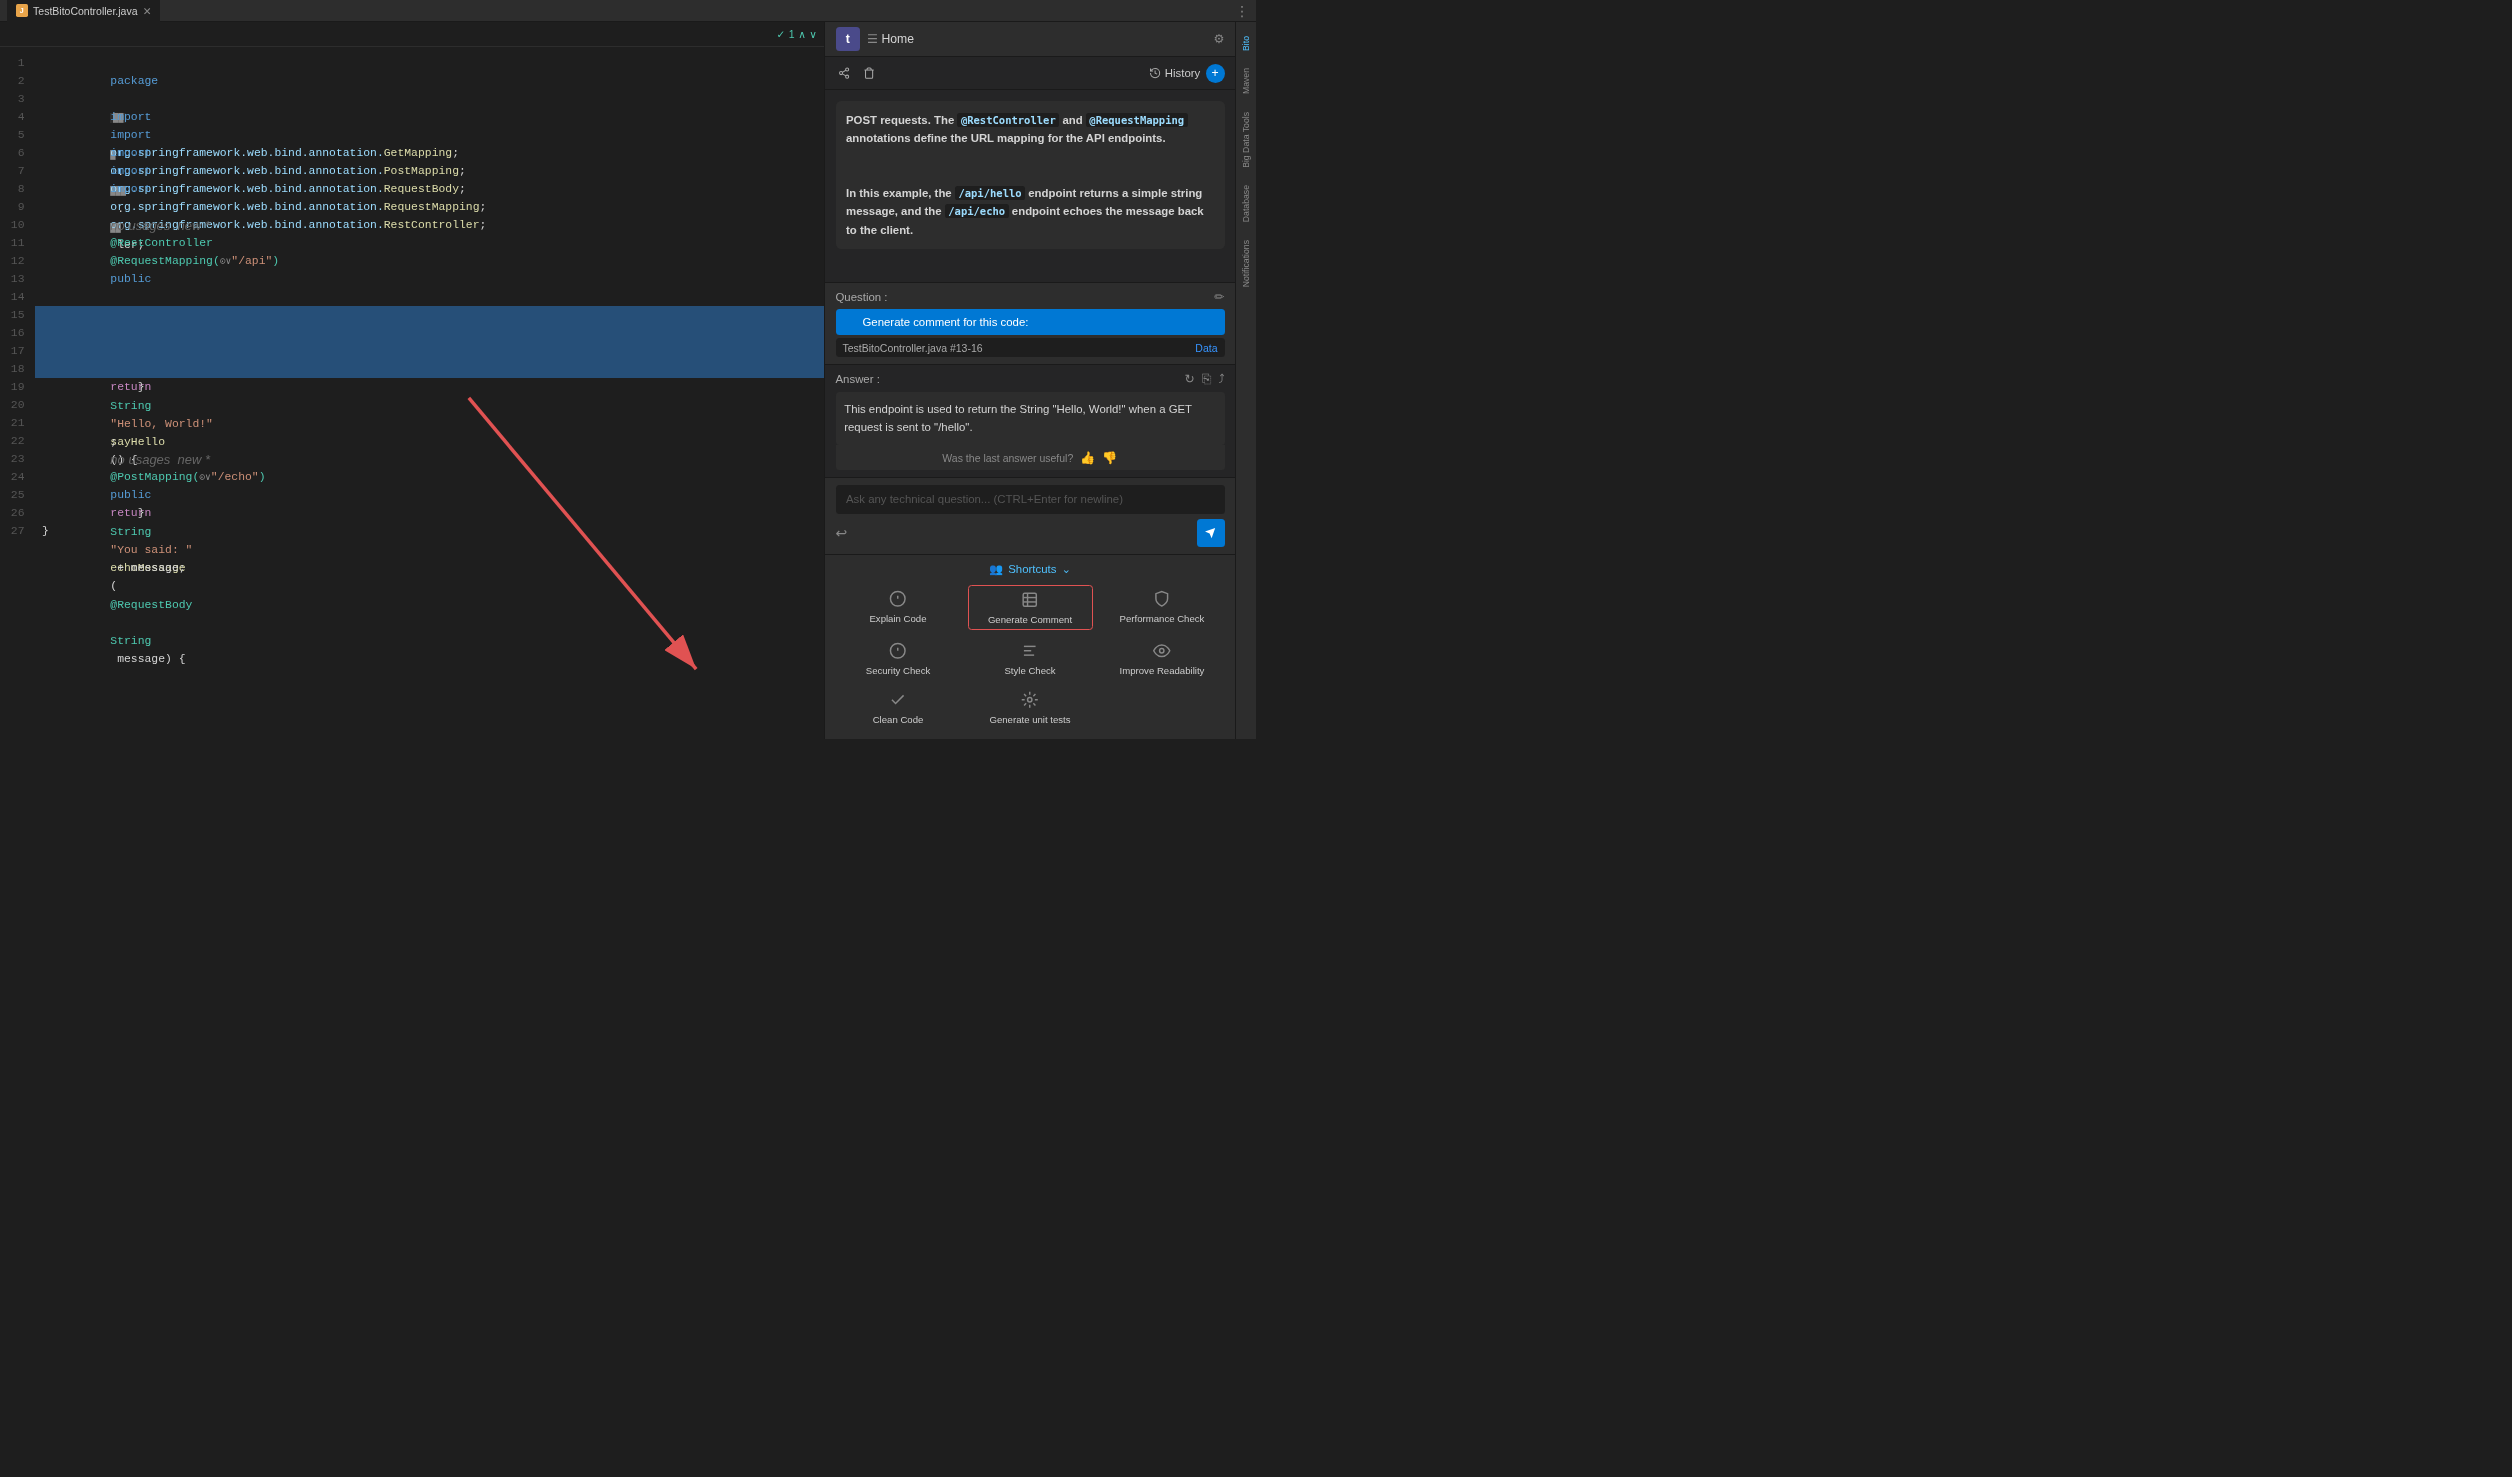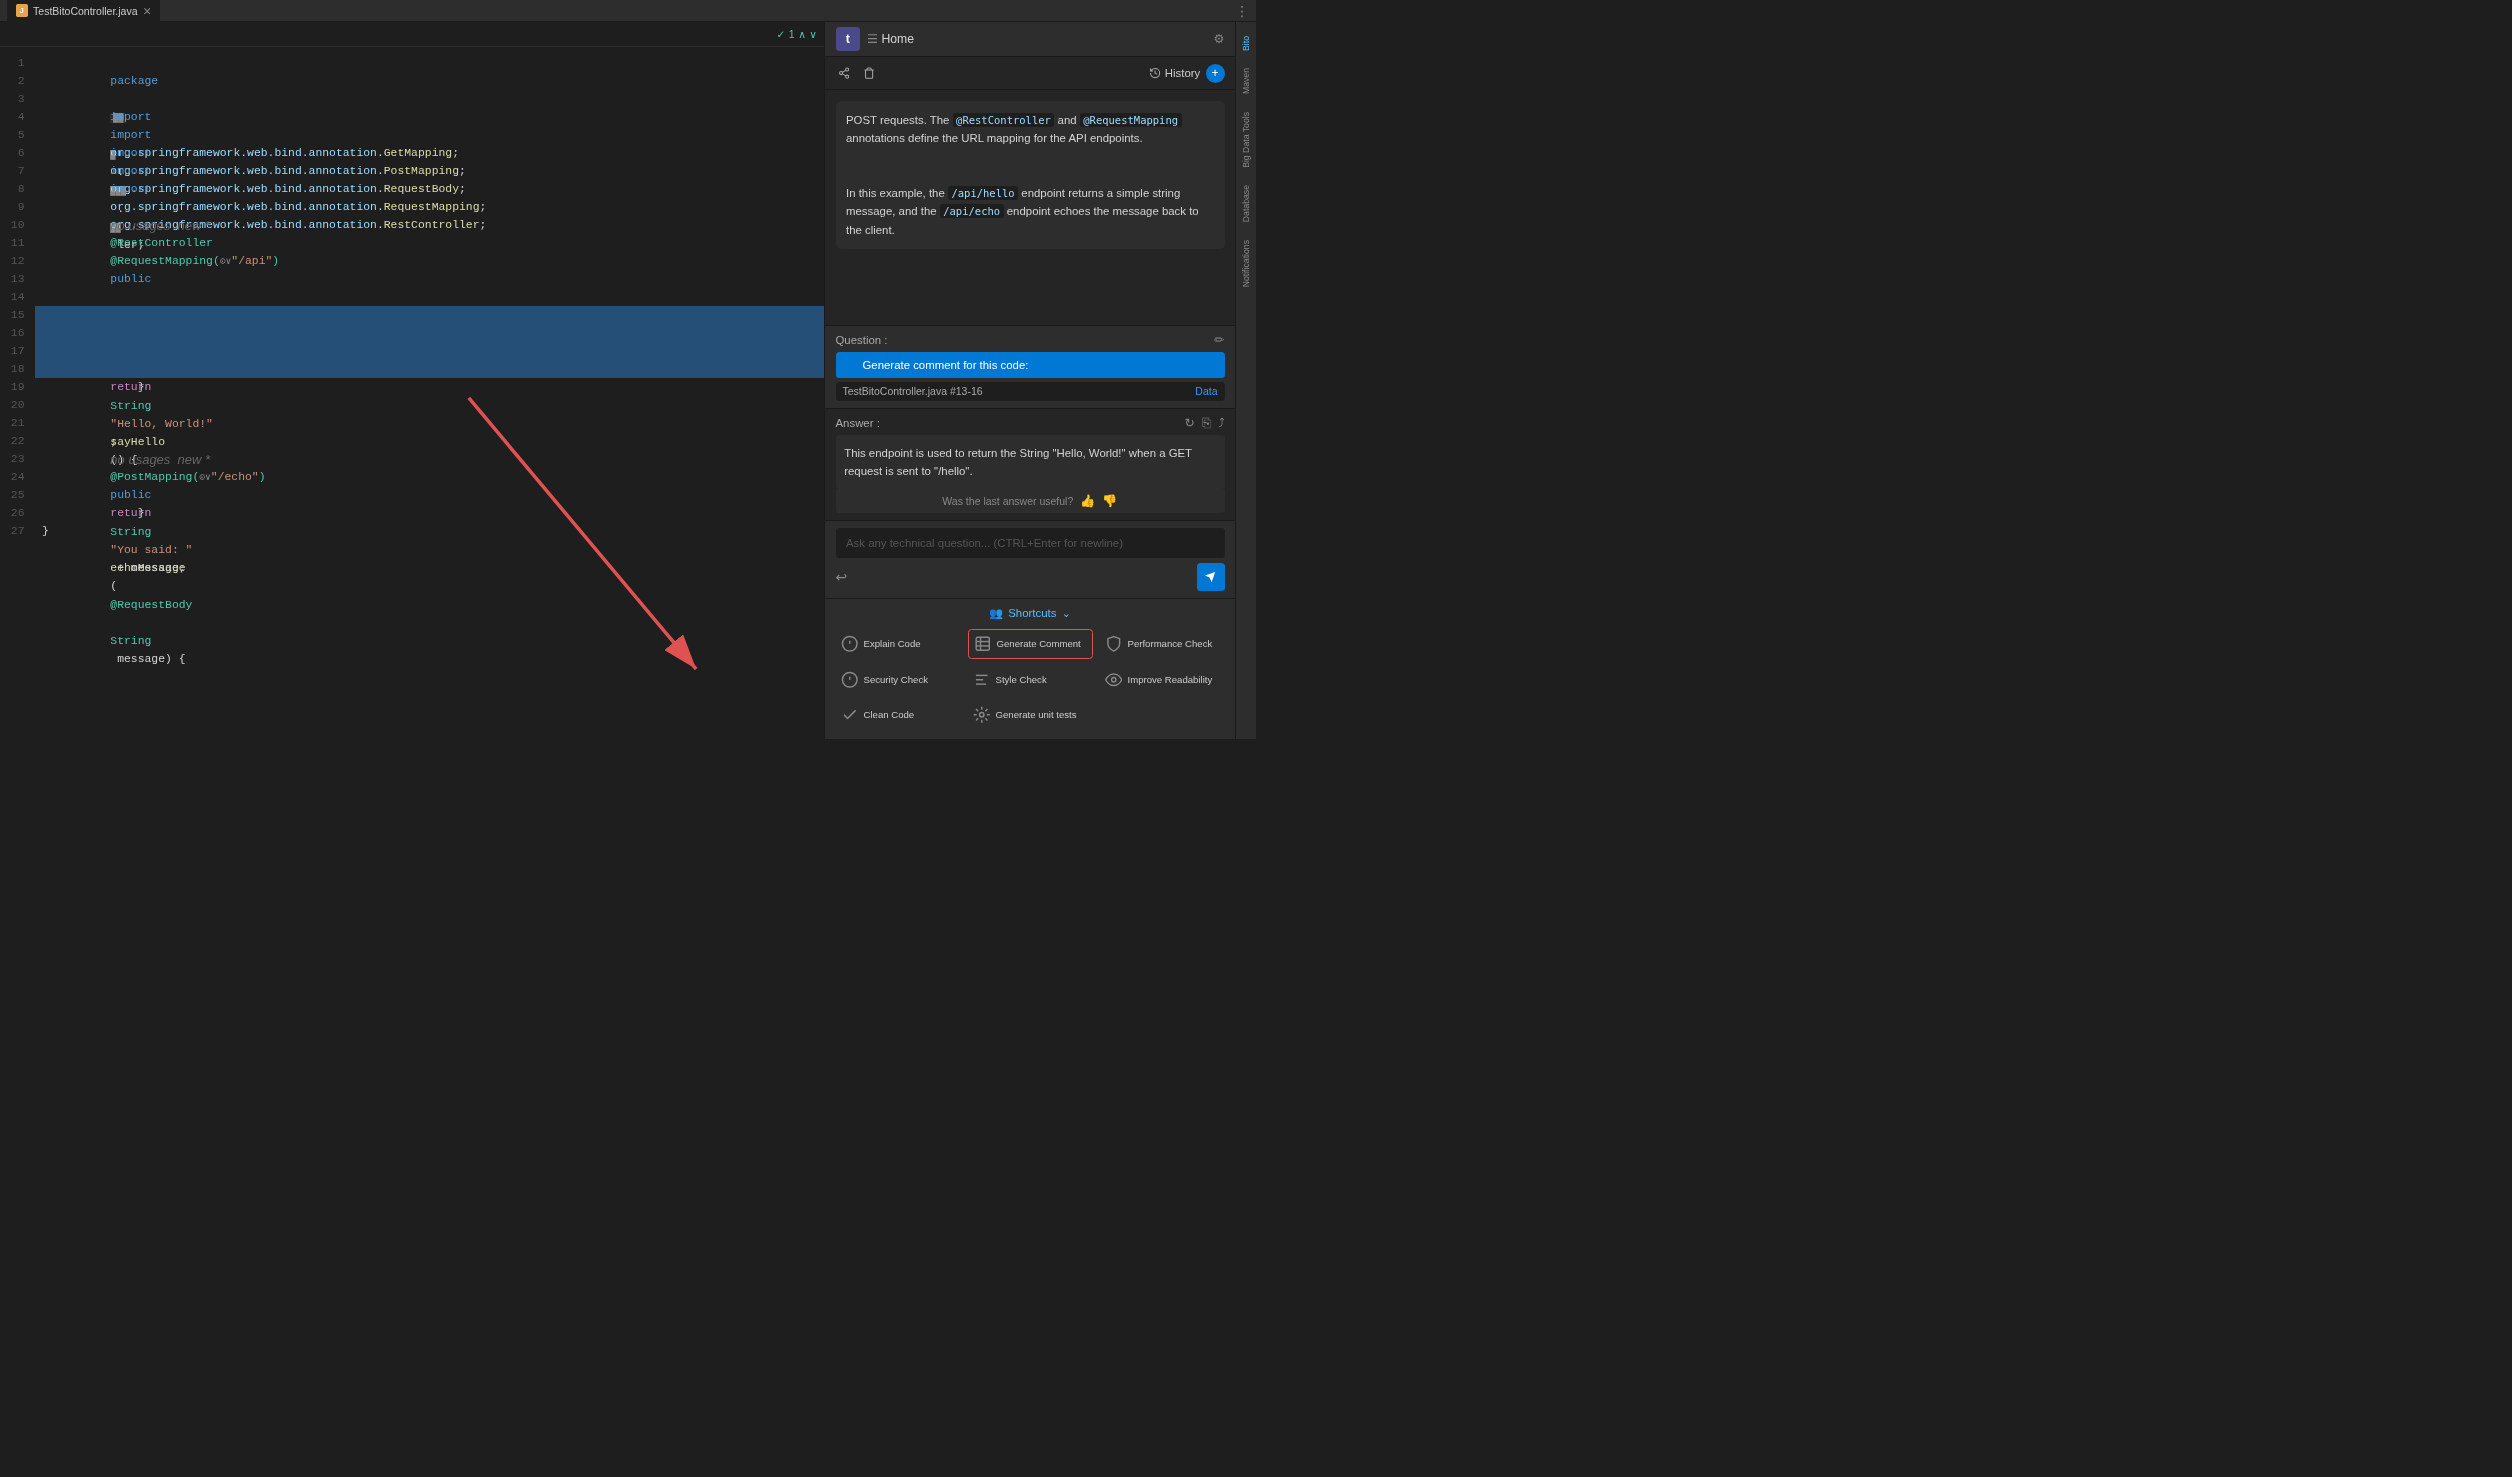--- a/index.html
+++ b/index.html
@@ -245,20 +245,21 @@
       background: #252526;
     }
 
     .chat-message {
       background: #2d2d2d;
       border-radius: 5.2px;
       padding: 10.5px;
       font-size: 11.4px;
       color: #d4d4d4;
       line-height: 1.6;
+      font-weight: bold;
     }
 
     .inline-code {
       background: #1e1e1e;
       color: #9cdcfe;
       padding: 0.9px 3.5px;
       border-radius: 2.6px;
       font-family: 'Consolas', monospace;
       font-size: 10.5px;
     }
@@ -386,21 +387,21 @@
     }
 
     .shortcuts-grid {
       display: grid;
       grid-template-columns: repeat(3, 1fr);
       gap: 7px;
     }
 
     .shortcut-item {
       display: flex;
-      flex-direction: row;
+      flex-direction: column;
       align-items: center;
       gap: 3.5px;
       cursor: pointer;
       padding: 3.5px;
       border-radius: 3.5px;
     }
 
     .shortcut-icon {
       width: 21px;
       height: 21px;

